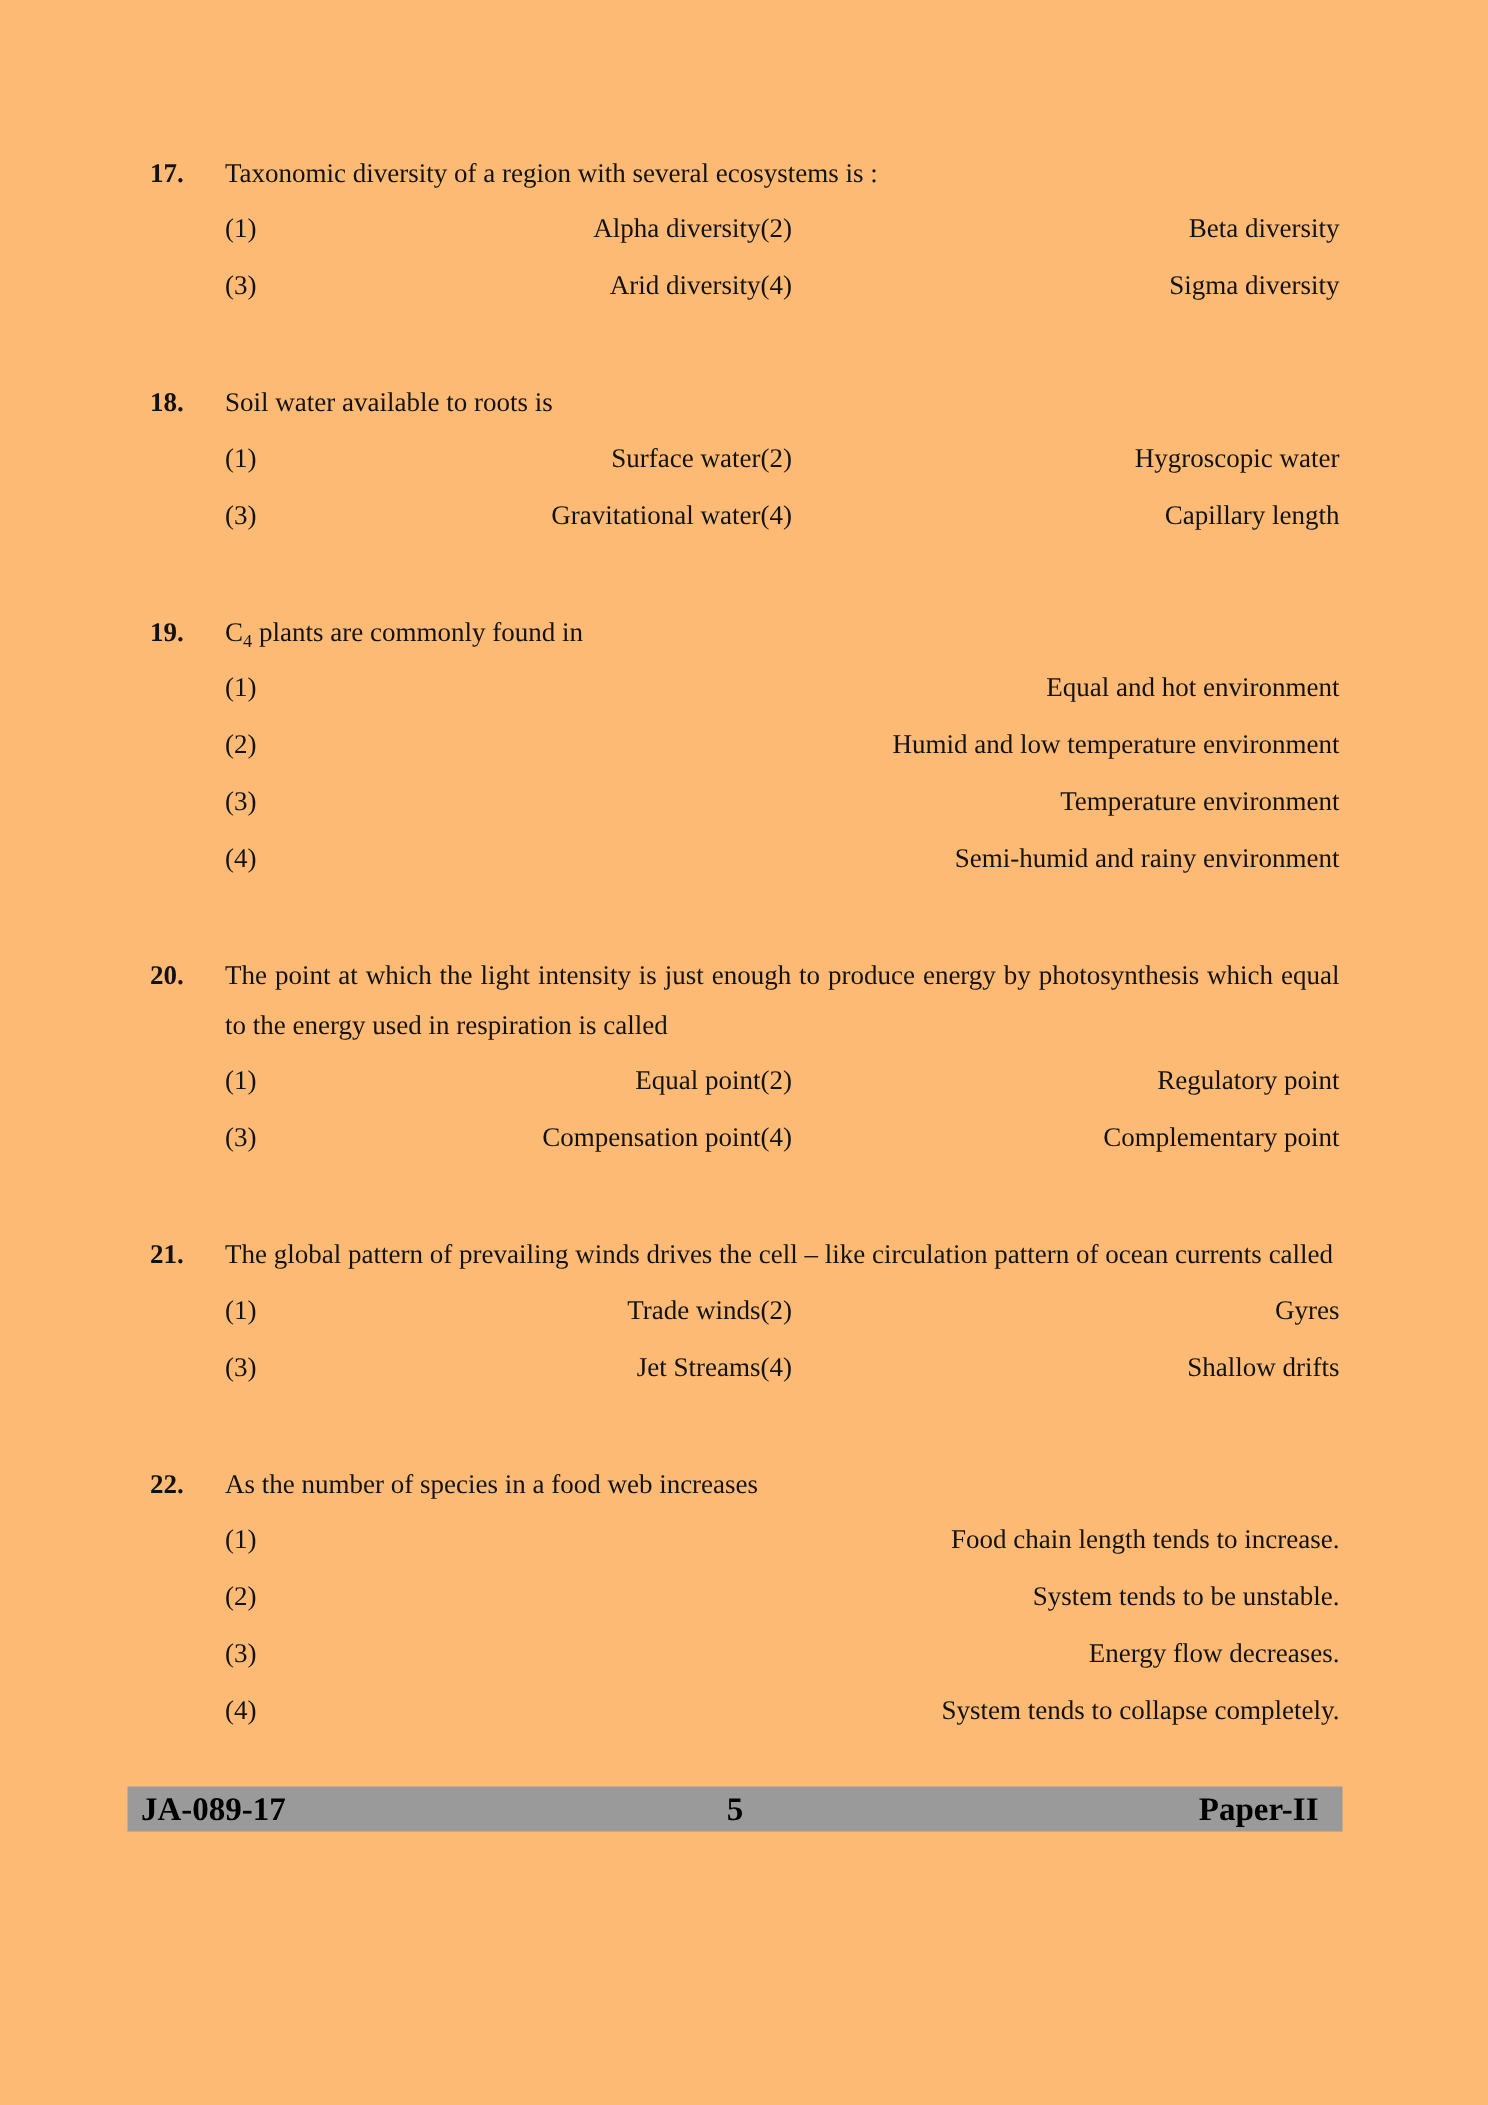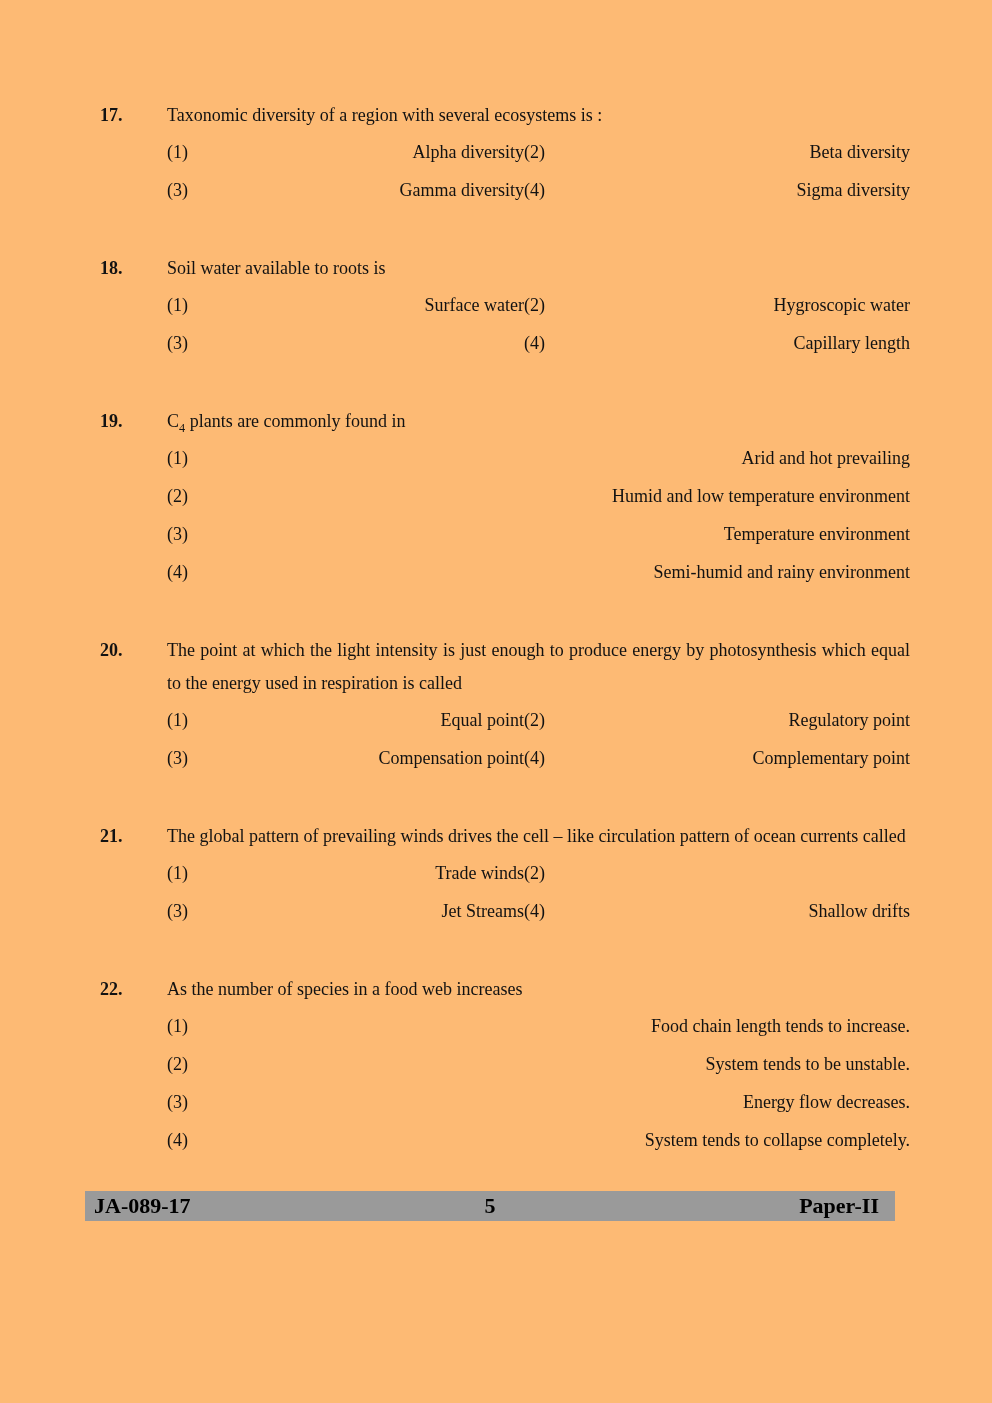--- a/index.html
+++ b/index.html
@@ -30,21 +30,20 @@
   }
   .qnum {
     width: 50px;
     flex: none;
     font-weight: 700;
     line-height: 33px;
   }
   .qbody {
     width: 743px;
     flex: none;
-    margin-left: 17px;
   }
   .qtext {
     line-height: 33px;
     text-align: justify;
     margin: 0 0 10px 0;
   }
   .qtext sub {
     font-size: 0.68em;
     line-height: 0;
   }
@@ -102,21 +101,21 @@
             <div class="option">
               <span class="omarker">(1)</span>
               <span class="otext">Alpha diversity</span>
             </div>
             <div class="option">
               <span class="omarker">(2)</span>
               <span class="otext">Beta diversity</span>
             </div>
             <div class="option">
               <span class="omarker">(3)</span>
-              <span class="otext">Gamma diversity</span>
+              <span class="otext">Arid diversity</span>
             </div>
             <div class="option">
               <span class="omarker">(4)</span>
               <span class="otext">Sigma diversity</span>
             </div>
           </div>
         </div>
       </div>
       <div class="question">
         <div class="qnum">18.</div>
@@ -126,36 +125,37 @@
             <div class="option">
               <span class="omarker">(1)</span>
               <span class="otext">Surface water</span>
             </div>
             <div class="option">
               <span class="omarker">(2)</span>
               <span class="otext">Hygroscopic water</span>
             </div>
             <div class="option">
               <span class="omarker">(3)</span>
+              <span class="otext">Gravitational water</span>
             </div>
             <div class="option">
               <span class="omarker">(4)</span>
               <span class="otext">Capillary length</span>
             </div>
           </div>
         </div>
       </div>
       <div class="question">
         <div class="qnum">19.</div>
         <div class="qbody">
           <p class="qtext">C<sub>4</sub> plants are commonly found in</p>
           <div class="options cols-1">
             <div class="option">
               <span class="omarker">(1)</span>
-              <span class="otext">Arid and hot prevailing</span>
+              <span class="otext">Equal and hot environment</span>
             </div>
             <div class="option">
               <span class="omarker">(2)</span>
               <span class="otext">Humid and low temperature environment</span>
             </div>
             <div class="option">
               <span class="omarker">(3)</span>
               <span class="otext">Temperature environment</span>
             </div>
             <div class="option">
@@ -193,20 +193,21 @@
         <div class="qnum">21.</div>
         <div class="qbody">
           <p class="qtext">The global pattern of prevailing winds drives the cell – like circulation pattern of ocean currents called</p>
           <div class="options cols-2">
             <div class="option">
               <span class="omarker">(1)</span>
               <span class="otext">Trade winds</span>
             </div>
             <div class="option">
               <span class="omarker">(2)</span>
+              <span class="otext">Gyres</span>
             </div>
             <div class="option">
               <span class="omarker">(3)</span>
               <span class="otext">Jet Streams</span>
             </div>
             <div class="option">
               <span class="omarker">(4)</span>
               <span class="otext">Shallow drifts</span>
             </div>
           </div>

